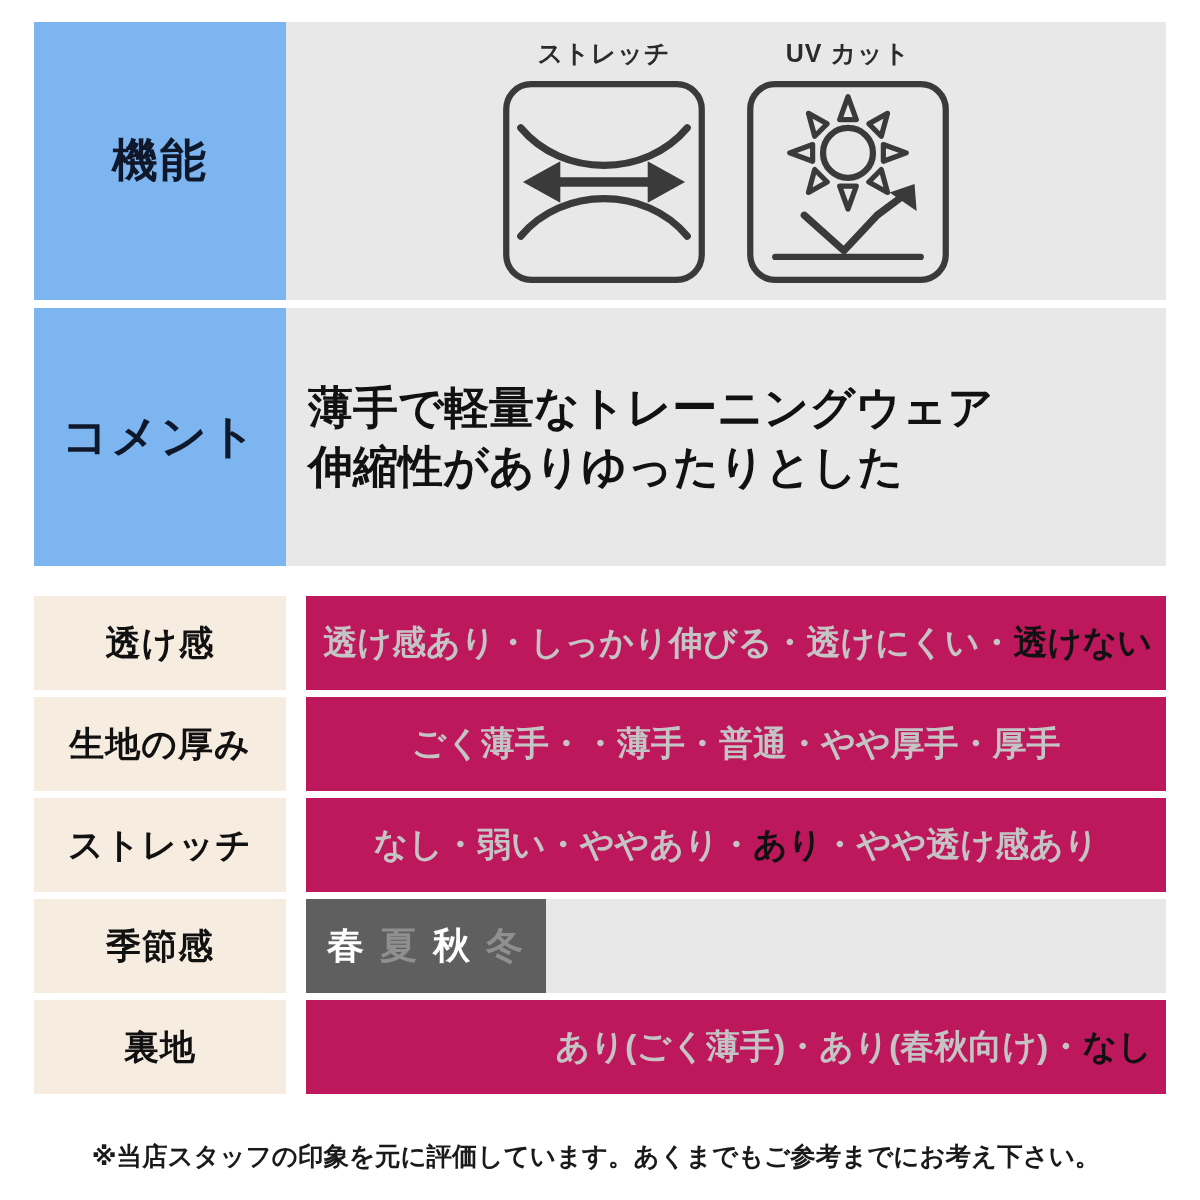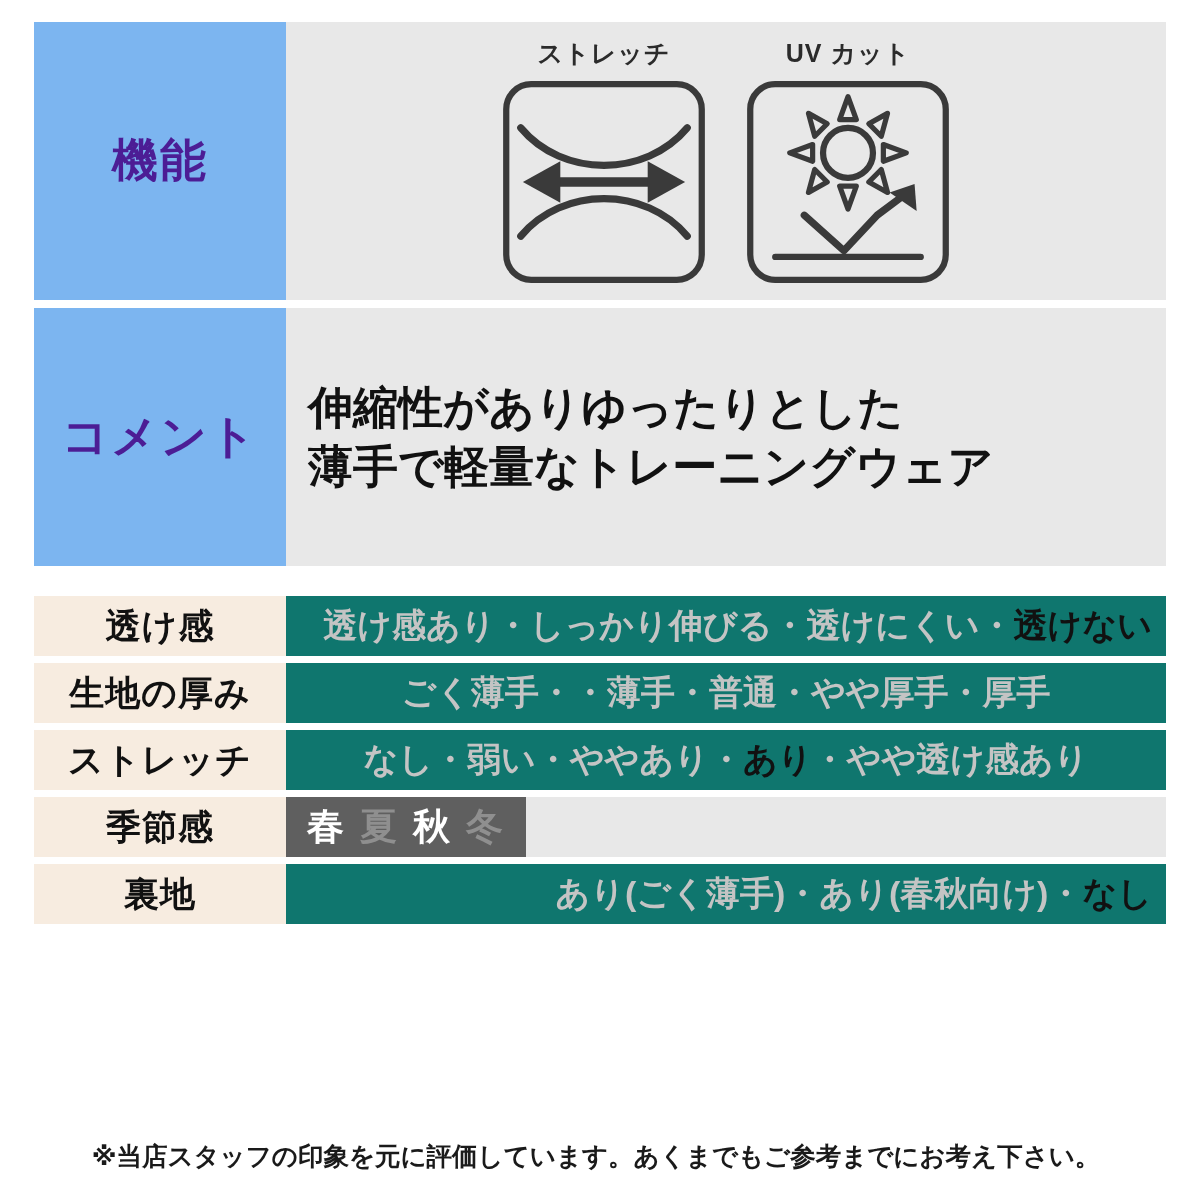--- a/index.html
+++ b/index.html
@@ -28,21 +28,21 @@
     align-items: stretch;
   }
   .big-label {
     width: 252px;
     min-width: 252px;
     background: #7cb5f0;
     display: flex;
     align-items: center;
     justify-content: center;
     font-weight: bold;
-    color: #4c1d95;
+    color: #0f172a;
     letter-spacing: 2px;
   }
   .big-body {
     flex: 1;
     background: #e8e8e8;
     display: flex;
     align-items: center;
     justify-content: center;
   }
 
@@ -87,38 +87,39 @@
     height: 208px;
   }
 
   
   .attrs {
     margin-top: 30px;
   }
   .attr-row {
     display: flex;
     align-items: stretch;
-    height: 60px;
+    height: 94px;
     margin-bottom: 7px;
+    gap: 20px;
   }
   .attr-label {
     width: 252px;
     min-width: 252px;
     background: #f7ece0;
     display: flex;
     align-items: center;
     justify-content: center;
     font-size: 35px;
     font-weight: bold;
     color: #111;
     letter-spacing: 1px;
   }
   .attr-values {
     flex: 1;
-    background: #0f766e;
+    background: #be185d;
     display: flex;
     align-items: center;
     justify-content: center;
     font-size: 34px;
     font-weight: bold;
     color: #c4c4c4;
     white-space: nowrap;
     overflow: hidden;
   }
   .attr-values.right-align {
@@ -211,22 +212,22 @@
         </div>
 
       </div>
     </div>
   </div>
 
   <div class="big-row row-comment">
     <div class="big-label">コメント</div>
     <div class="big-body">
       <div class="comment-text">
+        <div>薄手で軽量なトレーニングウェア</div>
         <div>伸縮性がありゆったりとした</div>
-        <div>薄手で軽量なトレーニングウェア</div>
       </div>
     </div>
   </div>
 
   <div class="attrs">
 
     <div class="attr-row">
       <div class="attr-label">透け感</div>
       <div class="attr-values right-align">
           <span>透け感あり</span>

